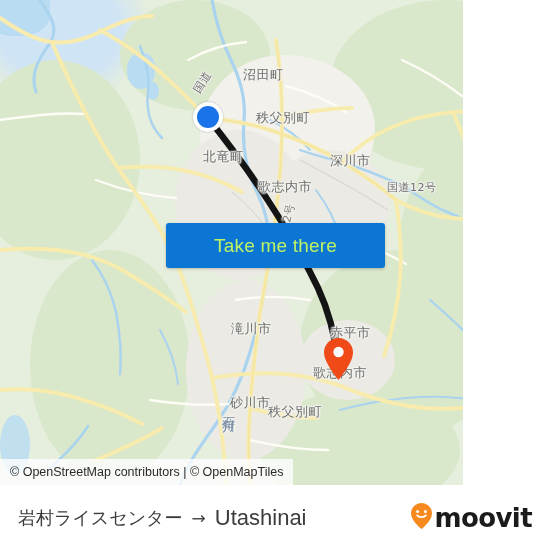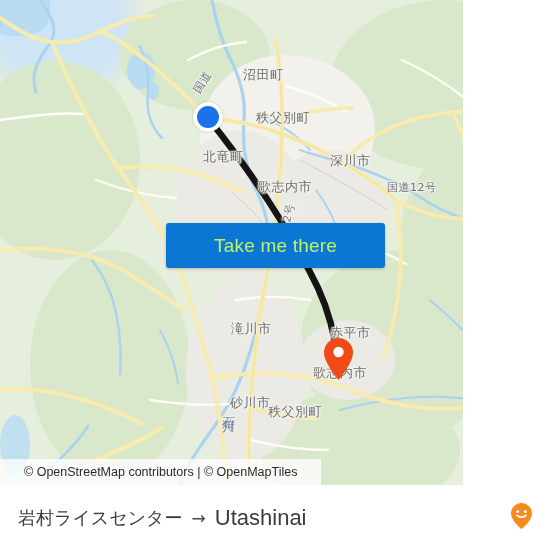--- a/index.html
+++ b/index.html
@@ -153,21 +153,21 @@
   
   .attribution {
     position: absolute;
     left: 0;
     bottom: 0;
     height: 26px;
     min-width: 288px;
     background: rgba(255,255,255,0.78);
     display: flex;
     align-items: center;
-    padding: 0 24px;
+    padding: 0 10px;
     box-sizing: border-box;
     font-size: 12.5px;
     color: #2b2b2b;
     white-space: nowrap;
     font-family: "Liberation Sans", sans-serif;
   }
 
   
   .footer {
     position: absolute;
@@ -351,16 +351,17 @@
     </div>
     <div class="brand">
       <span class="mark">
         <svg width="21" height="26" viewBox="0 0 21 26" xmlns="http://www.w3.org/2000/svg">
           <path d="M10.5,0 C4.7,0 0,4.7 0,10.5 C0,18 10.5,26 10.5,26 C10.5,26 21,18 21,10.5 C21,4.7 16.3,0 10.5,0 Z" fill="#f68a1e"></path>
           <circle cx="6.6" cy="8.4" r="1.5" fill="#ffffff"></circle>
           <circle cx="14.4" cy="8.4" r="1.5" fill="#ffffff"></circle>
           <path d="M6.1,12.3 C7.6,14.7 13.4,14.7 14.9,12.3" stroke="#ffffff" stroke-width="1.7" fill="none" stroke-linecap="round"></path>
         </svg>
       </span>
+      <span class="wordmark">moovit</span>
     </div>
   </div>
 
 </div>
 
 </body></html>

